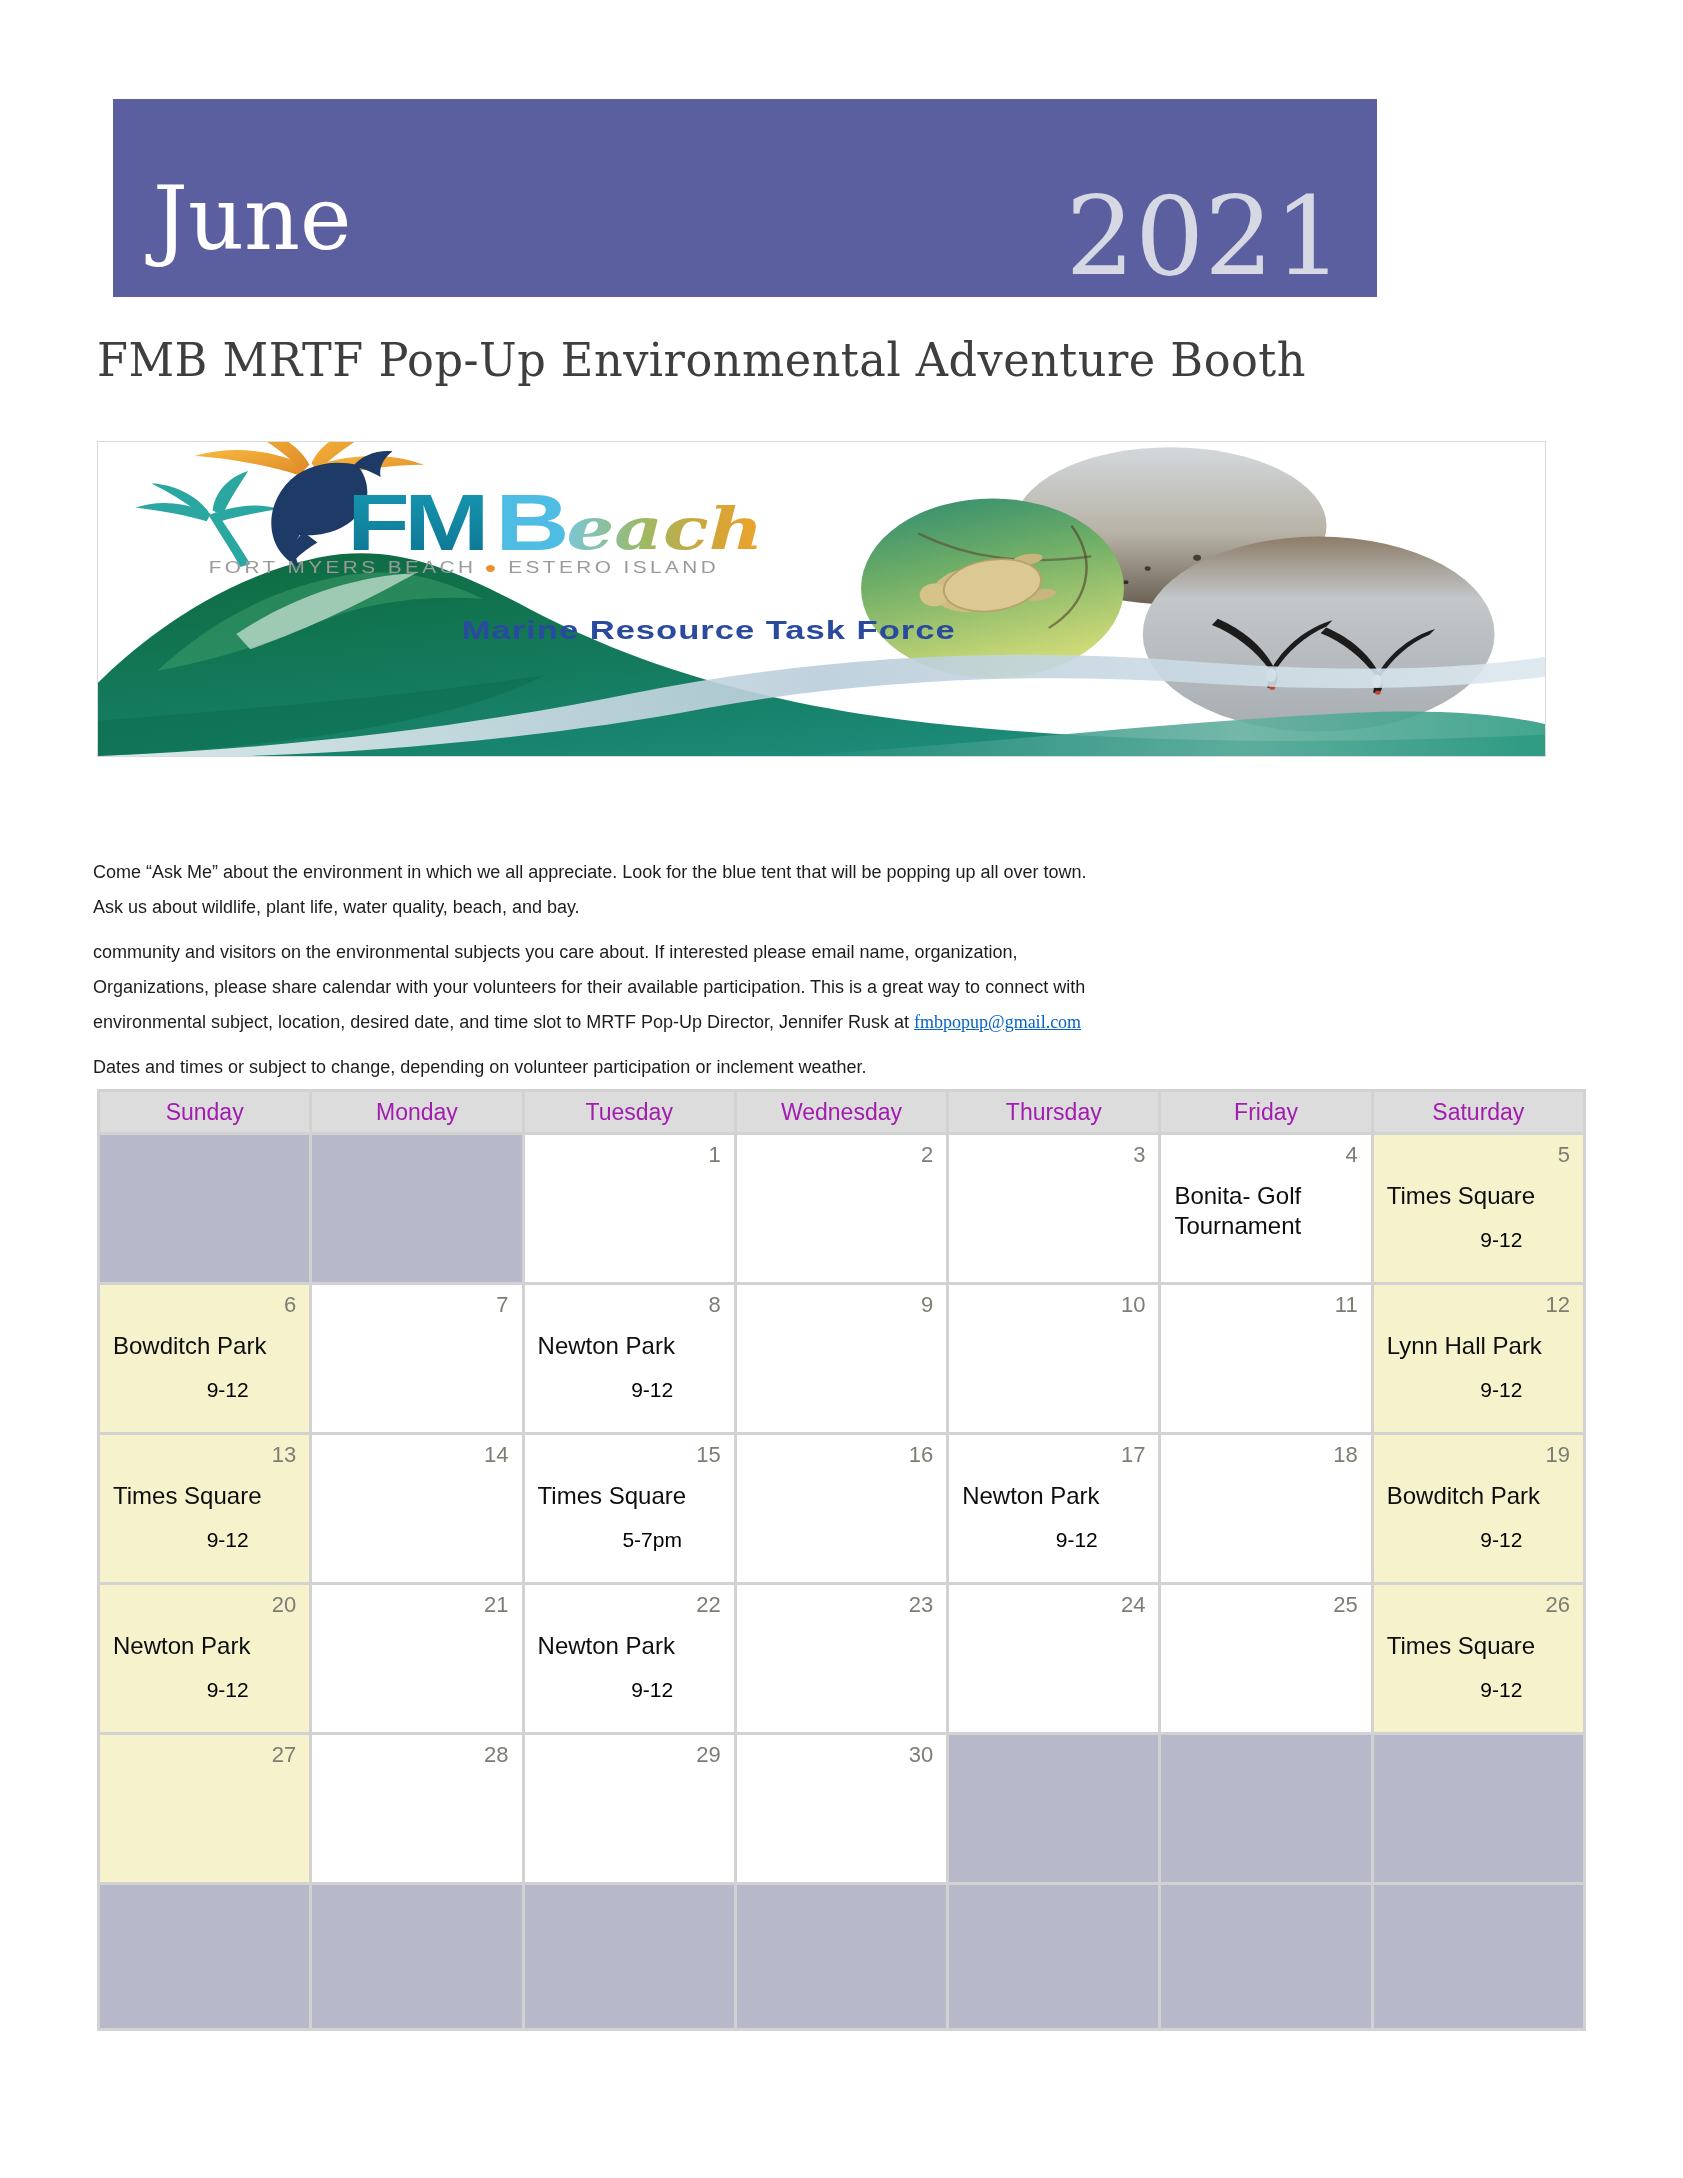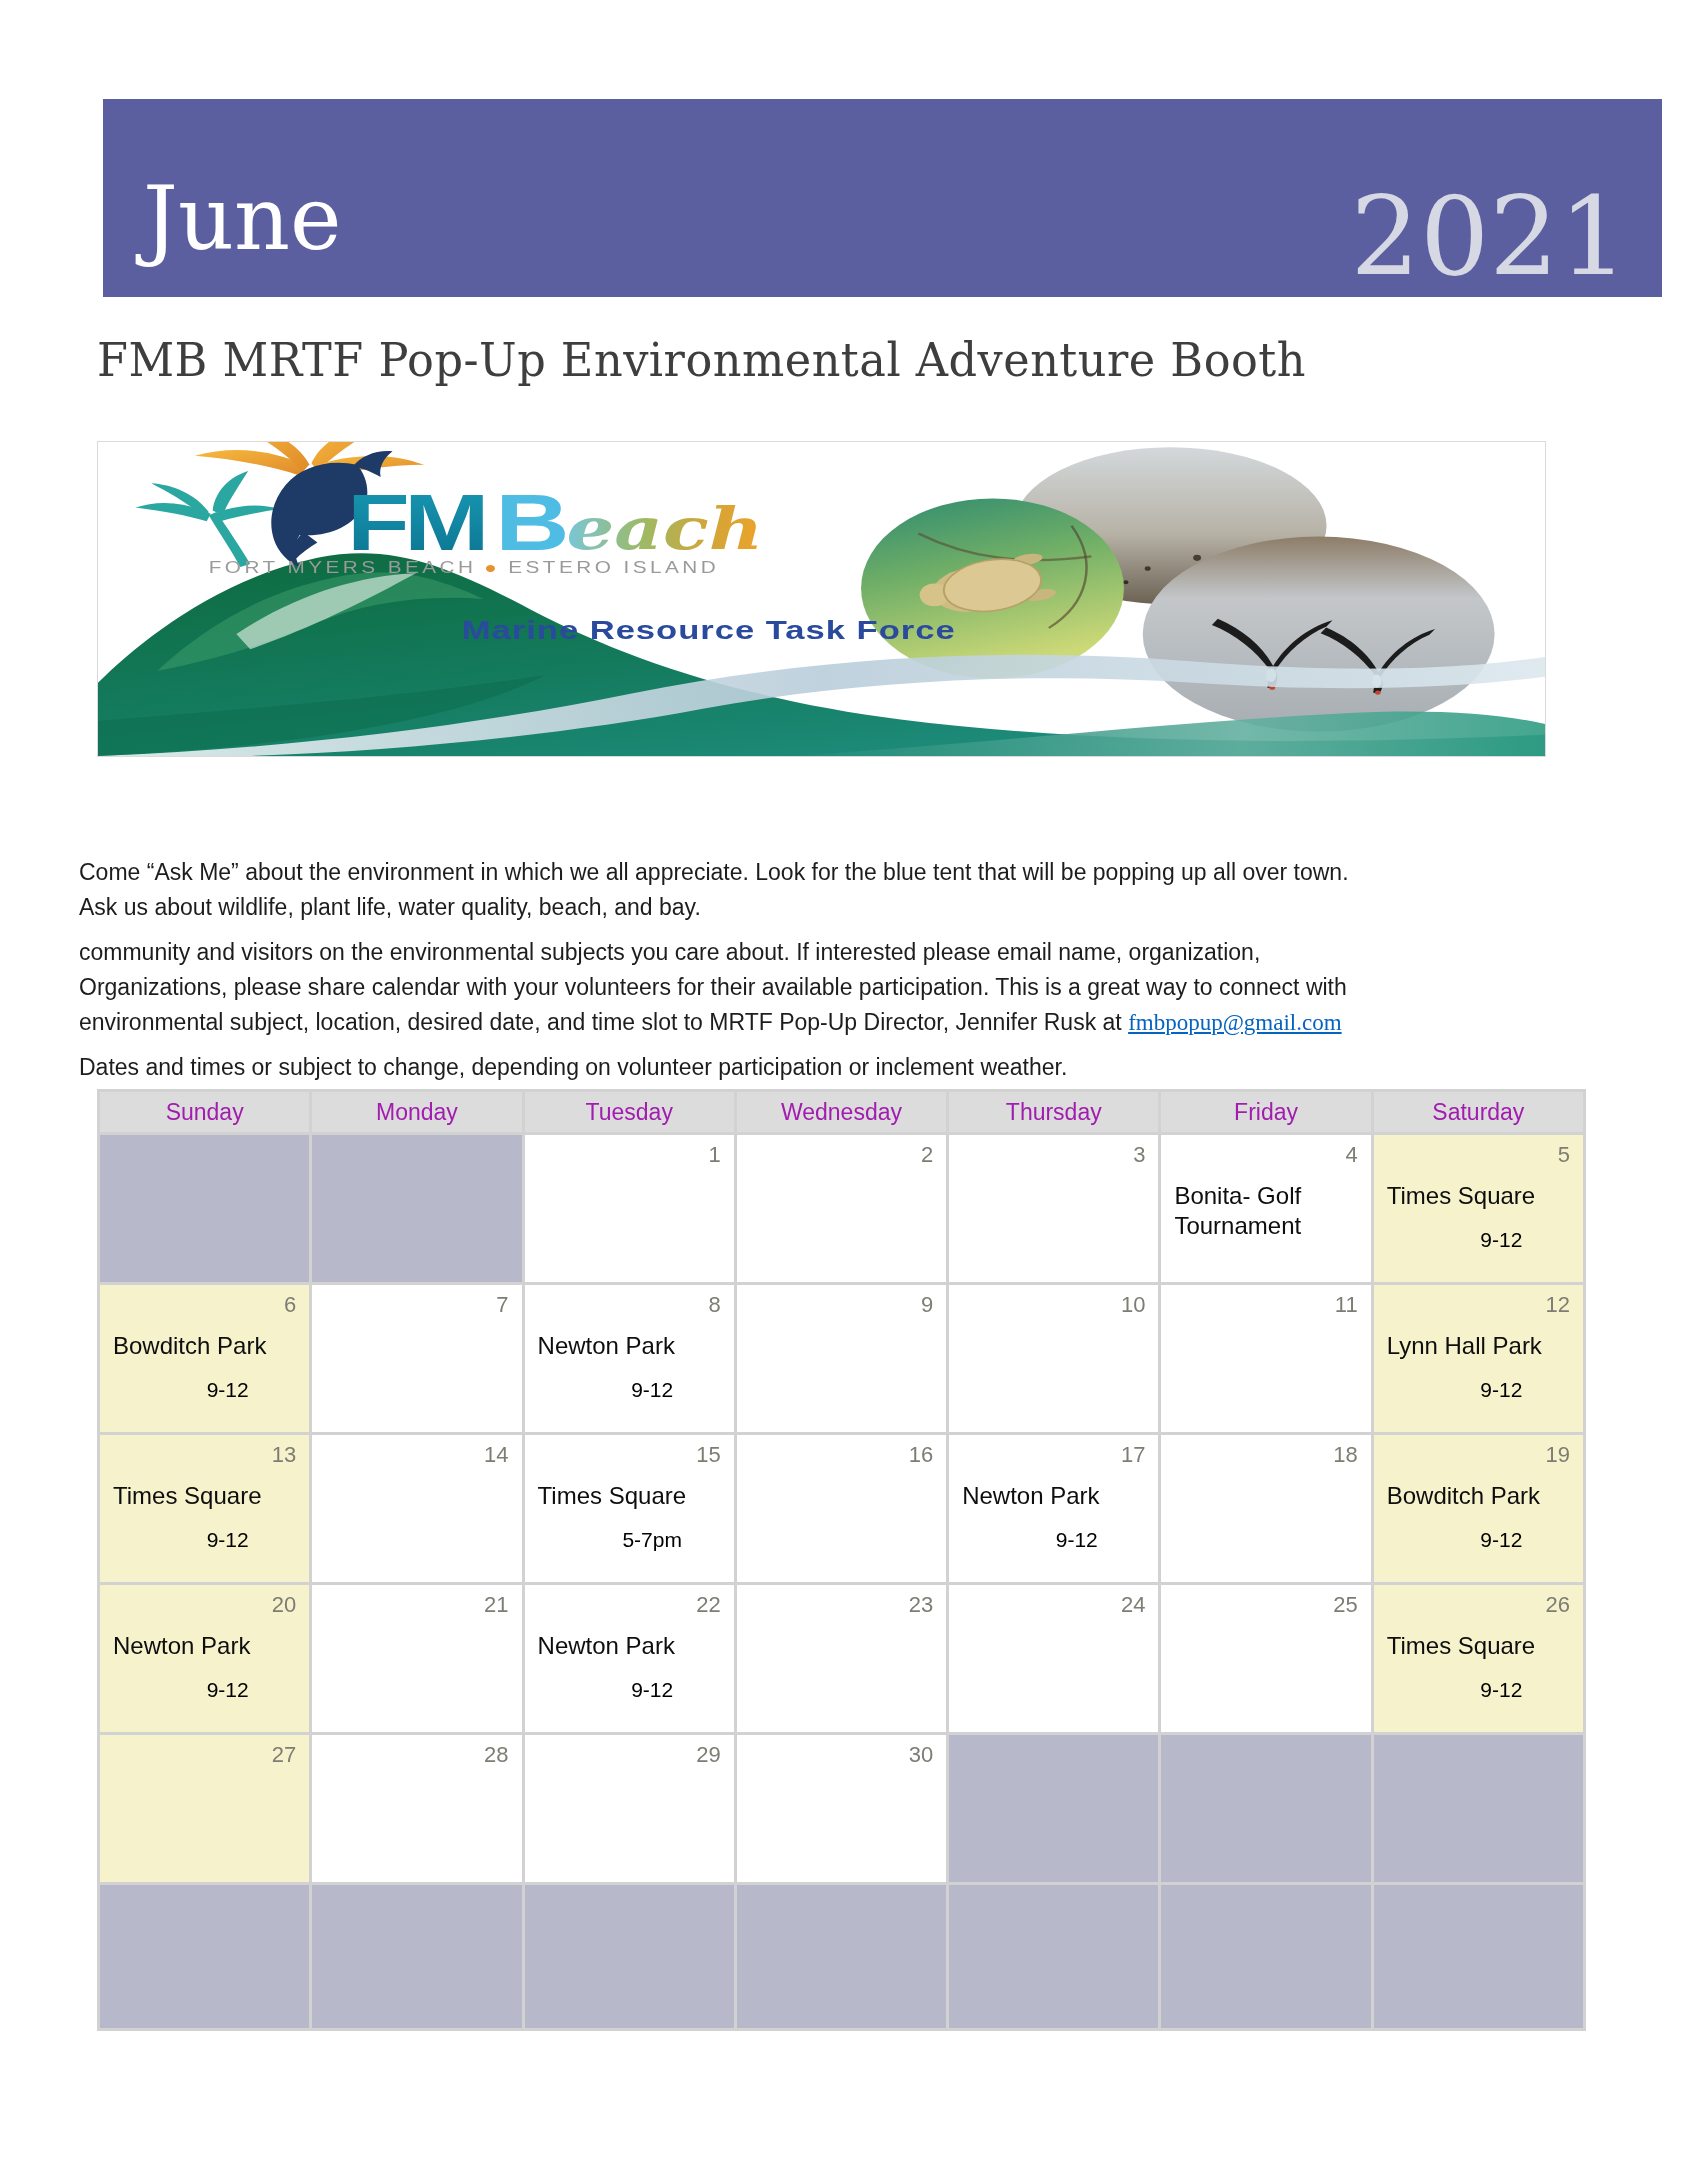--- a/index.html
+++ b/index.html
@@ -12,21 +12,21 @@
     --link-color:#0563c1;
   }
   *{box-sizing:border-box;}
   html,body{margin:0;padding:0;}
   body{
     width:1683px;height:2178px;background:#ffffff;position:relative;
     font-family:"Liberation Sans",sans-serif;color:#1c1c1c;
   }
   
   .banner{
-    position:absolute;left:103px;top:99px;width:1559px;height:198px;
+    position:absolute;left:113px;top:99px;width:1264px;height:198px;
     background:var(--banner-bg);
   }
   .banner .month{
     position:absolute;left:40px;bottom:34px;line-height:1;
     font-family:"DejaVu Serif",serif;font-size:87px;color:#ffffff;
   }
   .banner .year{
     position:absolute;right:34px;bottom:6px;line-height:1;
     font-family:"DejaVu Serif",serif;font-size:109px;color:var(--year-color);
   }
@@ -38,22 +38,22 @@
     white-space:nowrap;
   }
   
   .hero{
     position:absolute;left:97px;top:441px;width:1449px;height:316px;
     background:#ffffff;border:1px solid #dadada;overflow:hidden;
   }
   .hero svg{position:absolute;left:0;top:0;width:100%;height:100%;}
   
   .intro{
-    position:absolute;left:79px;top:855px;width:1465px;
-    font-size:23px;line-height:35px;color:#1d1d1d;
+    position:absolute;left:93px;top:855px;width:1465px;
+    font-size:18px;line-height:35px;color:#1d1d1d;
   }
   .intro .para{margin:0 0 10px 0;}
   .intro .line{white-space:nowrap;}
   .intro a{color:var(--link-color);text-decoration:underline;font-family:Liberation Serif, serif;}
   
   table.cal{
     position:absolute;left:97px;top:1089px;width:1489px;
     border-collapse:separate;border-spacing:3px;background:var(--grid-bg);
     table-layout:fixed;
   }

